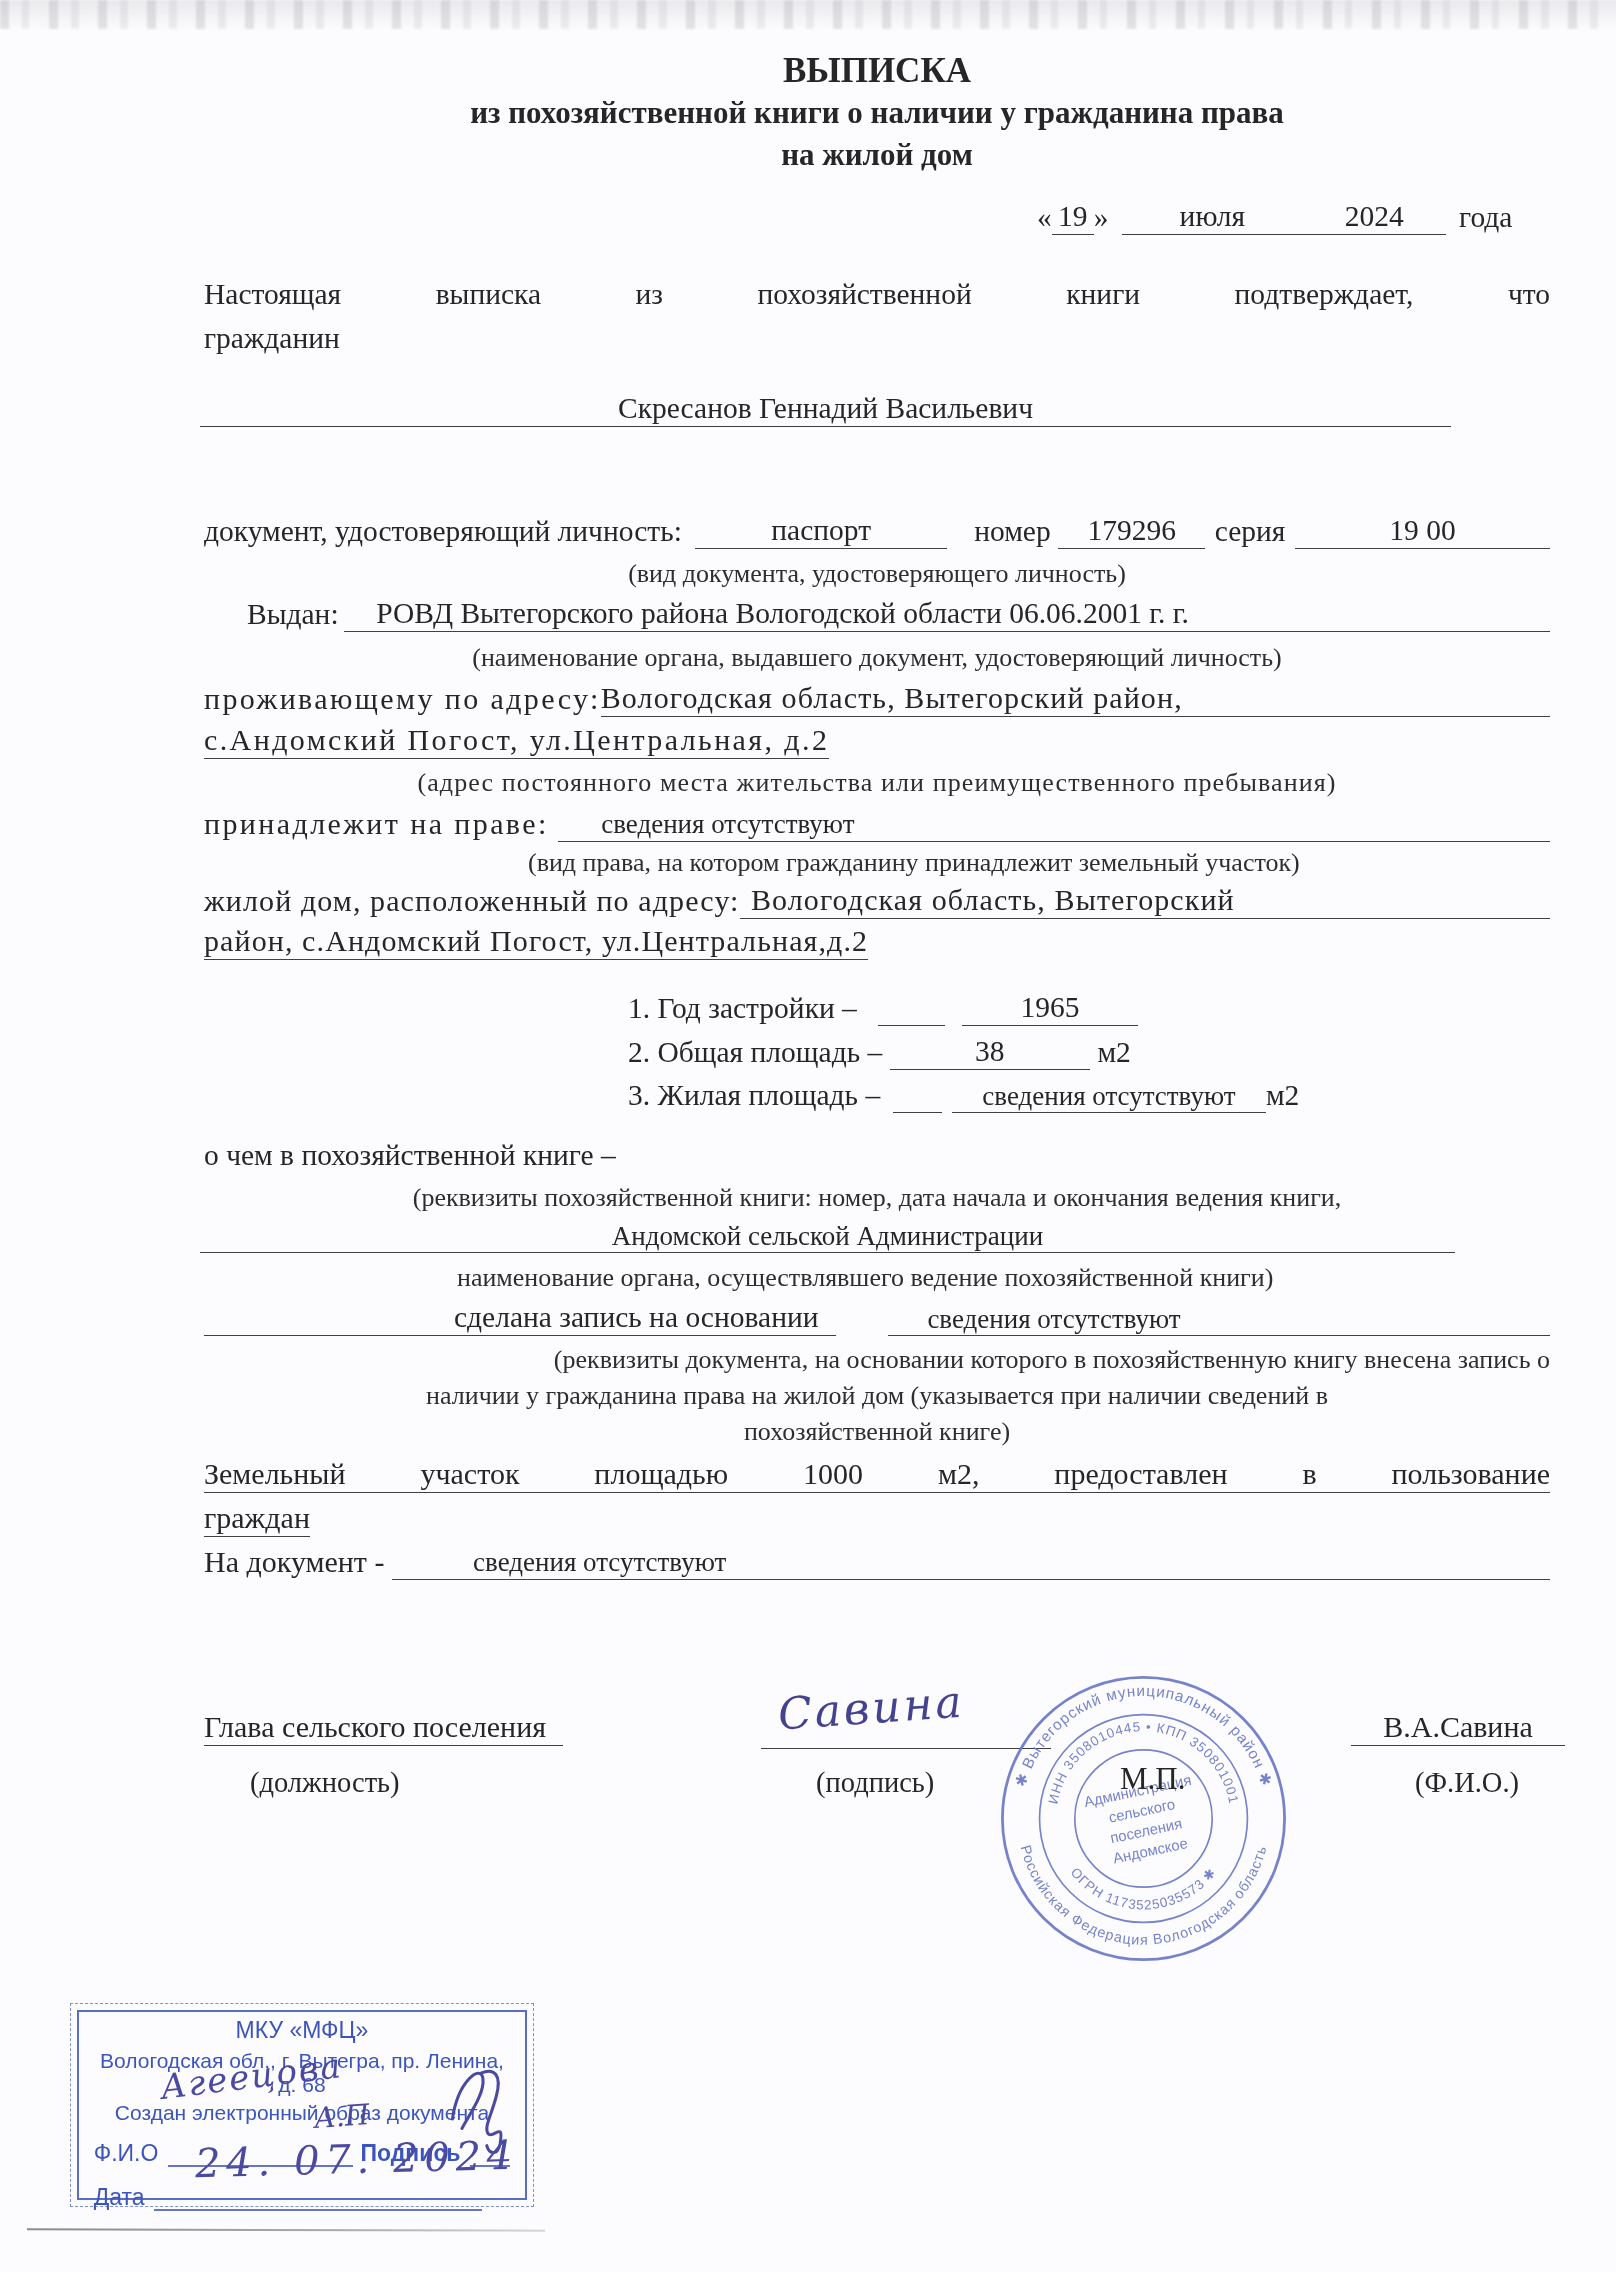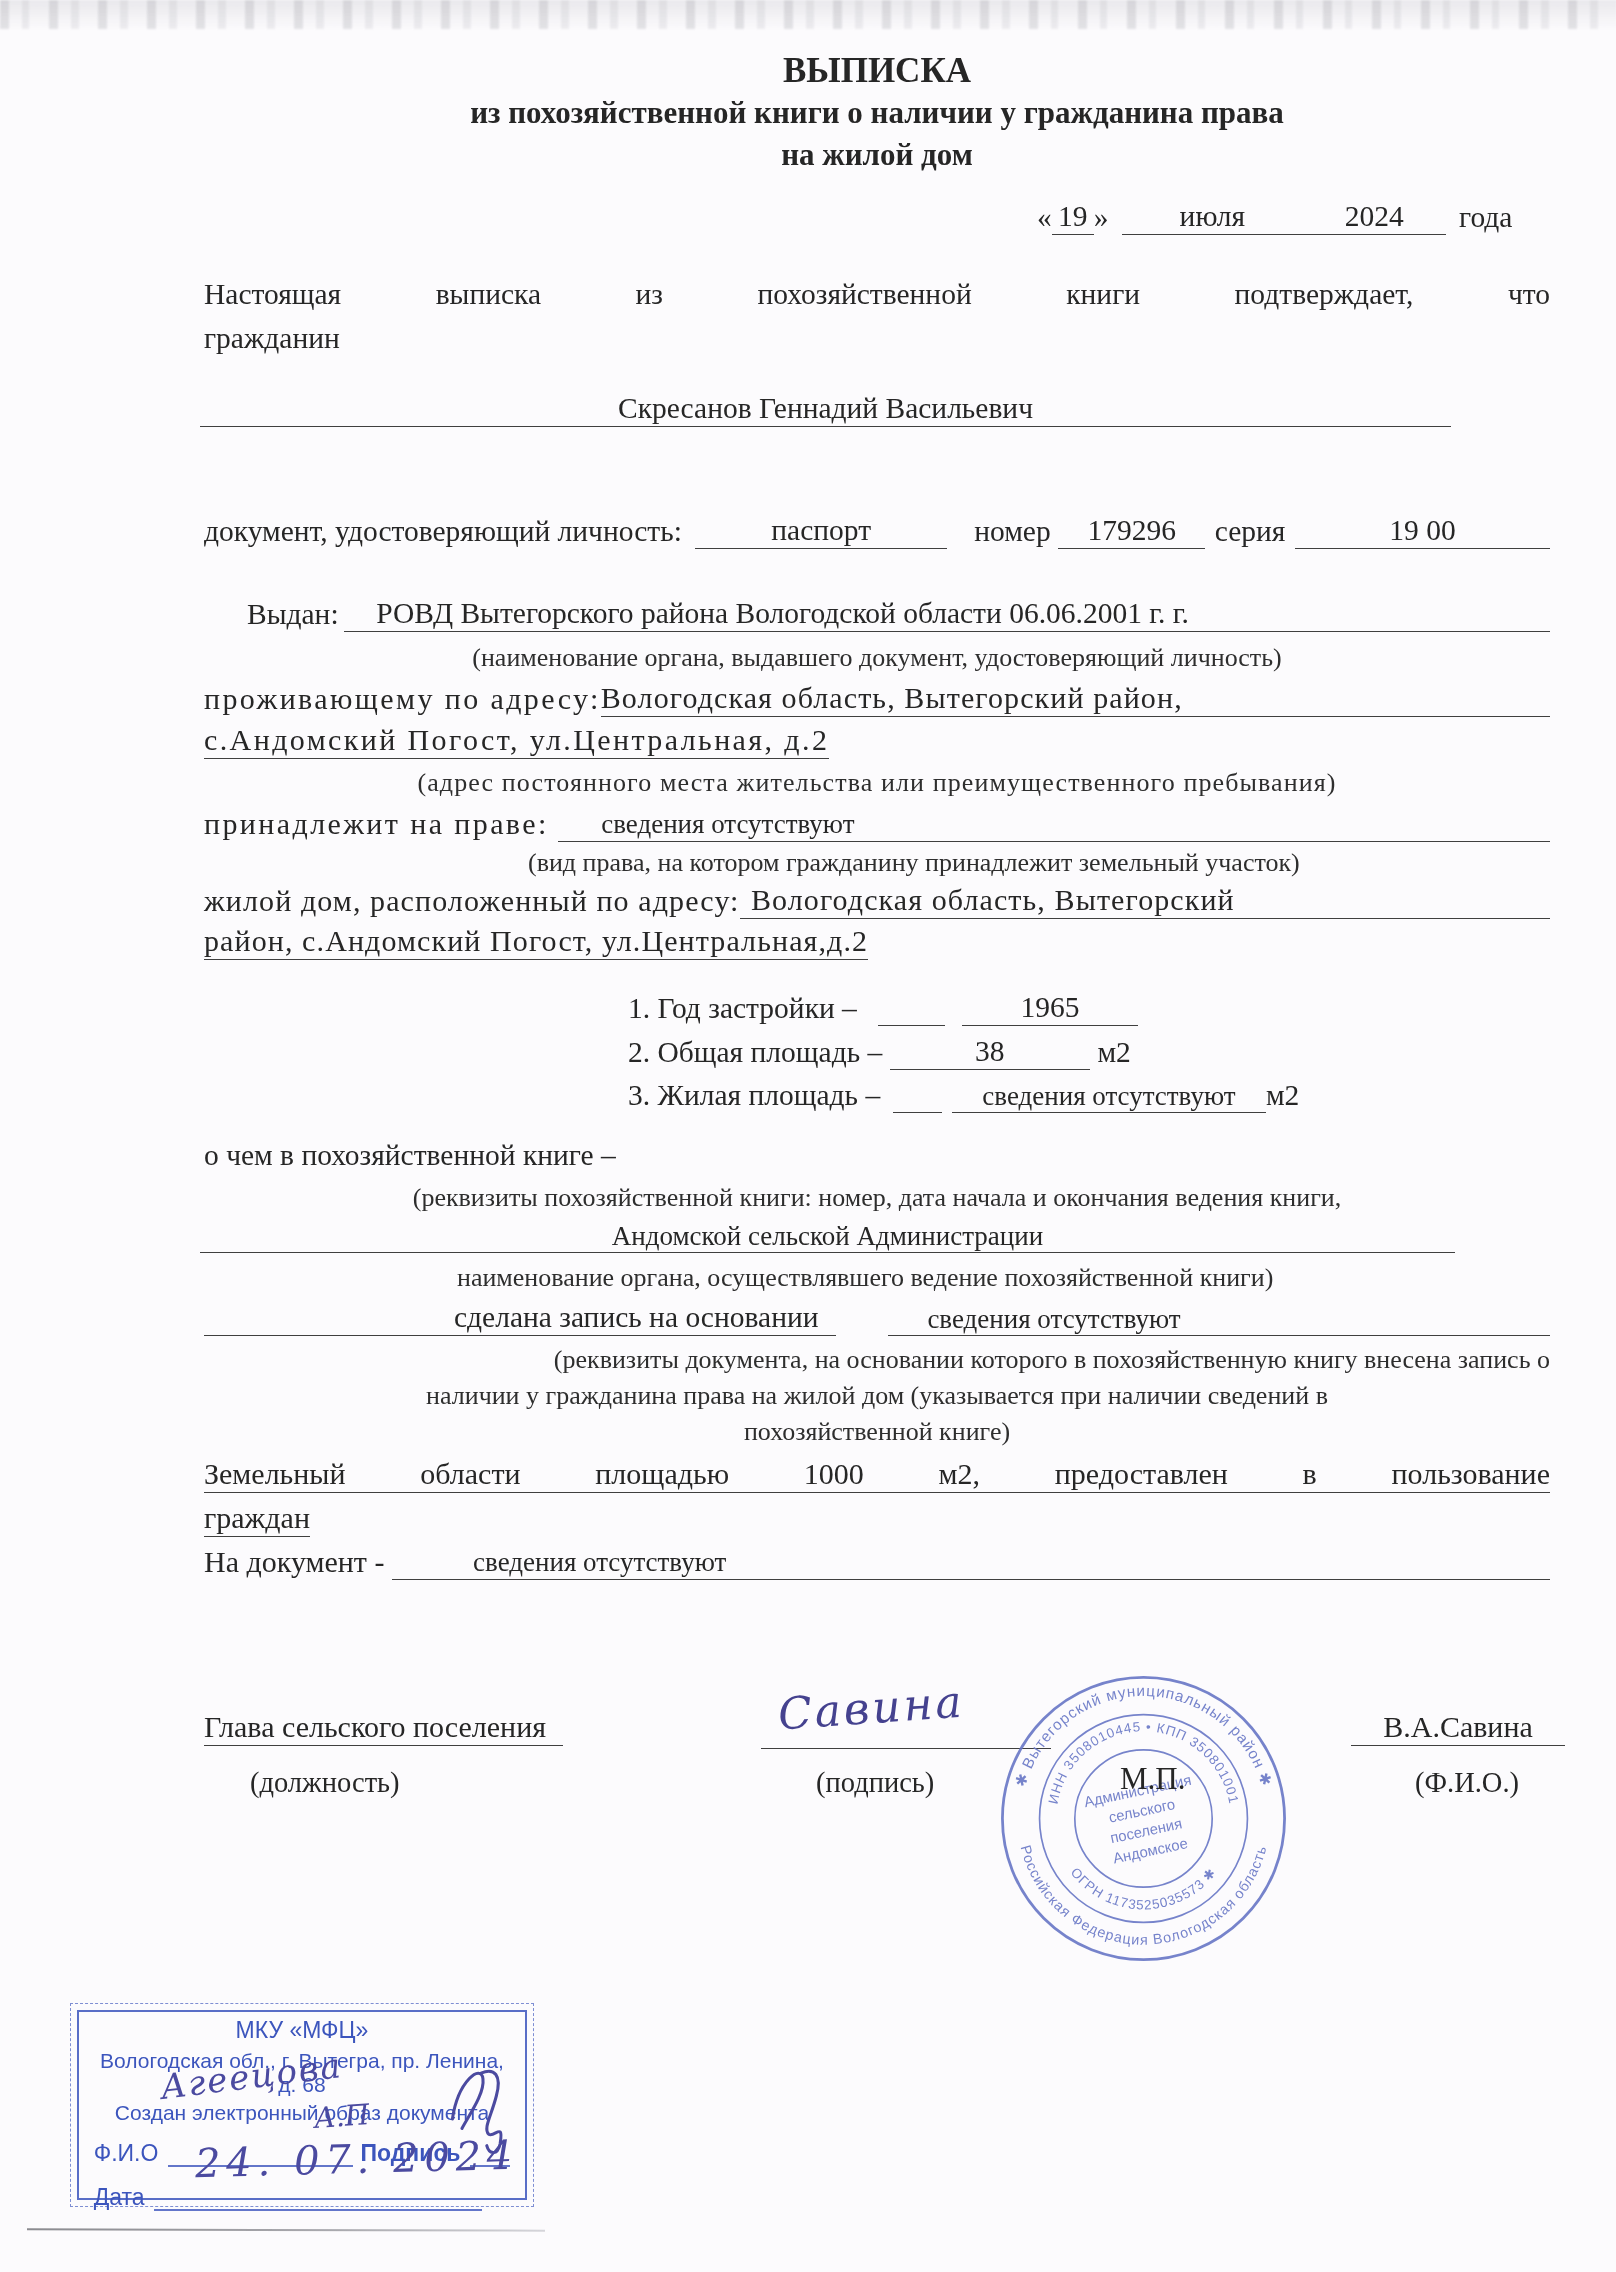--- a/index.html
+++ b/index.html
@@ -67,20 +67,21 @@
 
 
   <div class="line" style="top:514px;">
     <span>документ, удостоверяющий личность:</span>
     <span class="u" style="min-width:252px;margin-left:13.3px;">паспорт</span>
     <span style="margin-left:27px;">номер</span>
     <span class="u" style="min-width:147px;margin-left:7.6px;">179296</span>
     <span style="margin-left:9.5px;">серия</span>
     <span class="u" style="flex:1;margin-left:9.5px;">19 00</span>
   </div>
+  <div class="block cap" style="top:559px;left:204px;width:1346px;text-align:center;">(вид документа, удостоверяющего личность)</div>
 
   <div class="line" style="top:597px;">
     <span style="margin-left:43px;">Выдан:</span>
     <span class="u" style="flex:1;text-align:left;padding-left:32px;margin-left:5.7px;">РОВД Вытегорского района Вологодской области 06.06.2001 г. г.</span>
   </div>
   <div class="block cap" style="top:643px;left:204px;width:1346px;text-align:center;">(наименование органа, выдавшего документ, удостоверяющий личность)</div>
 
   <div class="line sp2" style="top:681px;font-size:30px;">
     <span>проживающему по адресу:</span>
     <span class="u sp1" style="flex:1;text-align:left;">Вологодская область, Вытегорский район,</span>
@@ -131,21 +132,21 @@
     <span class="uf" style="width:233px;"></span>
     <span class="u" style="padding:0 17px;">сделана запись на основании</span>
     <span style="width:52px;"></span>
     <span class="u small-val" style="min-width:333px;">сведения отсутствуют</span>
     <span class="uf" style="flex:1;"></span>
   </div>
   <div class="block cap" style="top:1345px;left:204px;width:1346px;text-align:right;font-family:Liberation Serif, serif;">(реквизиты  документа,  на основании которого в похозяйственную книгу  внесена  запись о</div>
   <div class="block cap" style="top:1417px;left:204px;width:1346px;text-align:center;">похозяйственной книге)</div>
   <div class="block cap" style="top:1381px;left:204px;width:1346px;text-align:center;">наличии у гражданина права на жилой дом (указывается при наличии сведений в</div>
 
-  <div class="block just" style="top:1457px;left:204px;width:1346px;font-size:30px;border-bottom:1.9px solid #3f3f3f;">Земельный области площадью 1000 м2, предоставлен в пользование</div>
+  <div class="block just" style="top:1457px;left:204px;width:1346px;font-size:30px;border-bottom:1.9px solid #3f3f3f;">Земельный участок площадью 1000 м2, предоставлен в пользование</div>
   <div class="block u" style="top:1501px;left:204px;display:inline-block;font-size:30px;">граждан</div>
   <div class="line" style="top:1545px;font-size:30px;">
     <span>На документ -</span>
     <span class="u small-val" style="width:580px;text-align:left;padding-left:81px;margin-left:7.6px;">сведения отсутствуют</span>
     <span class="uf" style="flex:1;"></span>
   </div>
 
   <div class="block u" style="top:1710px;left:204px;display:inline-block;padding-right:17px;font-size:30px;">Глава сельского  поселения</div>
   <div class="block uf" style="top:1710px;left:761px;width:290px;height:38px;">
     <span class="hand" style="position:absolute;left:17px;top:-27px;font-size:44px;color:#45428f;transform:rotate(-4deg);letter-spacing:2.9px;">Савина</span>

